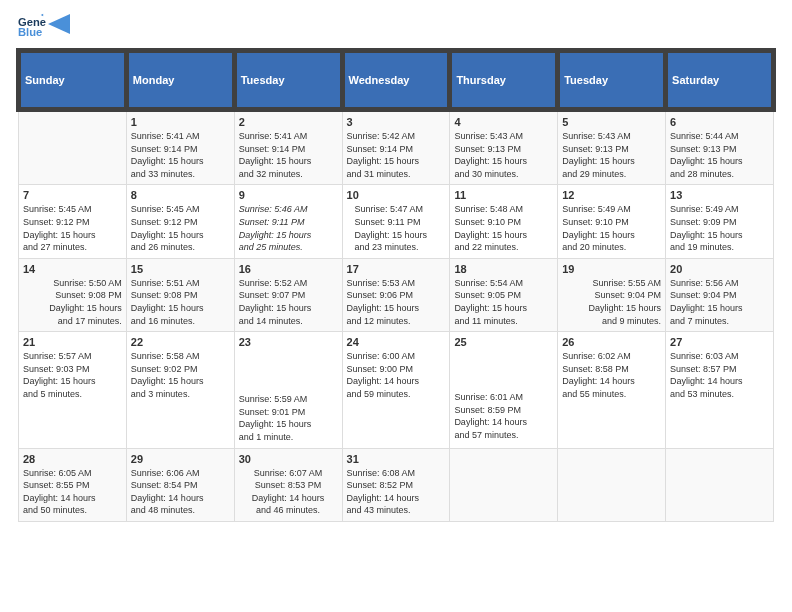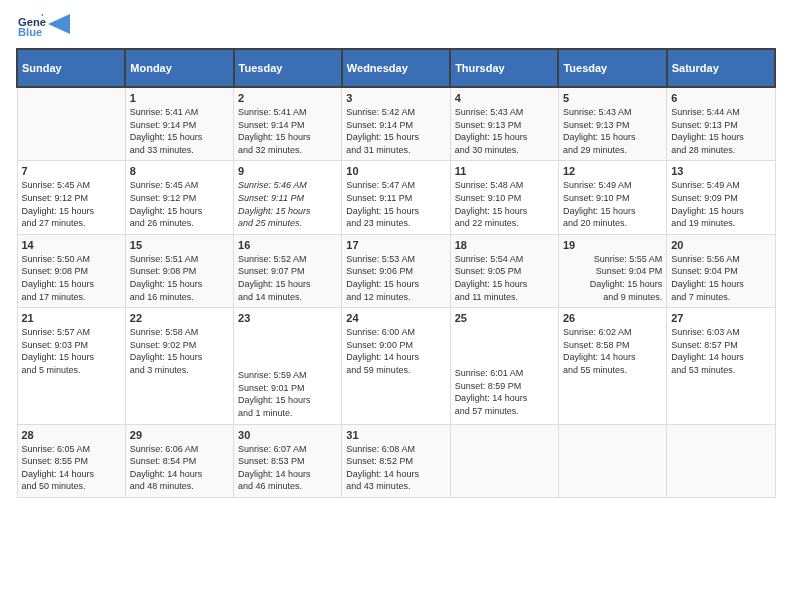--- a/index.html
+++ b/index.html
@@ -45,24 +45,24 @@
     }
     table {
       width: 100%;
       border-collapse: collapse;
       table-layout: fixed;
       font-size: 9.5px;
     }
     thead tr th {
       background-color: #3a6eb5;
       color: #fff;
-      padding: 12px 4px;
+      padding: 21px 4px;
       font-size: 11px;
       font-weight: bold;
-      border: 2px solid #404040;
+      border: 5px solid #404040;
       text-align: left;
     }
     tbody tr {
       border-bottom: 1px solid #ccc;
     }
     tbody tr td {
       border: 1px solid #ddd;
       padding: 4px 4px;
       vertical-align: top;
       font-size: 9px;
@@ -189,21 +189,21 @@
           </td>
           <td>
             <span class="day-num">9</span>
             <div class="cell-text" style="white-space: pre-line; font-style: italic;">Sunrise: 5:46 AM
 Sunset: 9:11 PM
 Daylight: 15 hours
 and 25 minutes.</div>
           </td>
           <td>
             <span class="day-num">10</span>
-            <div class="cell-text" style="white-space: pre-line;">Sunrise: 5:47 AM
+            <div class="cell-text" style="white-space: pre-line; margin-left: 8px;">Sunrise: 5:47 AM
 Sunset: 9:11 PM
 Daylight: 15 hours
 and 23 minutes.</div>
           </td>
           <td>
             <span class="day-num">11</span>
             <div class="cell-text" style="white-space: pre-line;">Sunrise: 5:48 AM
 Sunset: 9:10 PM
 Daylight: 15 hours
 and 22 minutes.</div>
@@ -219,21 +219,21 @@
             <span class="day-num">13</span>
             <div class="cell-text" style="white-space: pre-line;">Sunrise: 5:49 AM
 Sunset: 9:09 PM
 Daylight: 15 hours
 and 19 minutes.</div>
           </td>
         </tr>
         <tr>
           <td>
             <span class="day-num">14</span>
-            <div class="cell-text" style="white-space: pre-line;">Sunrise: 5:50 AM
+            <div class="cell-text" style="white-space: pre-line; text-align: right;">Sunrise: 5:50 AM
 Sunset: 9:08 PM
 Daylight: 15 hours
 and 17 minutes.</div>
           </td>
           <td>
             <span class="day-num">15</span>
             <div class="cell-text" style="white-space: pre-line;">Sunrise: 5:51 AM
 Sunset: 9:08 PM
 Daylight: 15 hours
 and 16 minutes.</div>
@@ -335,21 +335,21 @@
           </td>
           <td>
             <span class="day-num">29</span>
             <div class="cell-text" style="white-space: pre-line;">Sunrise: 6:06 AM
 Sunset: 8:54 PM
 Daylight: 14 hours
 and 48 minutes.</div>
           </td>
           <td>
             <span class="day-num">30</span>
-            <div class="cell-text" style="white-space: pre-line;">Sunrise: 6:07 AM
+            <div class="cell-text" style="white-space: pre-line; text-align: center;">Sunrise: 6:07 AM
 Sunset: 8:53 PM
 Daylight: 14 hours
 and 46 minutes.</div>
           </td>
           <td>
             <span class="day-num">31</span>
             <div class="cell-text" style="white-space: pre-line;">Sunrise: 6:08 AM
 Sunset: 8:52 PM
 Daylight: 14 hours
 and 43 minutes.</div>

